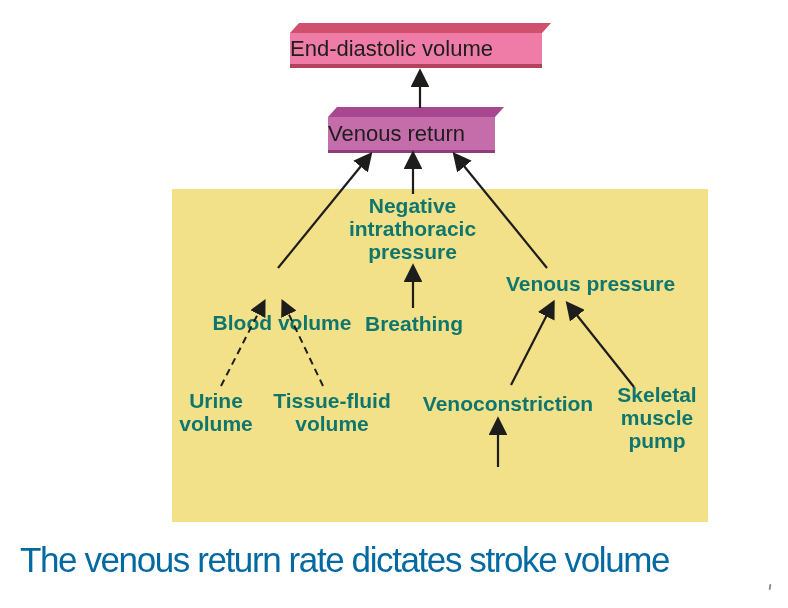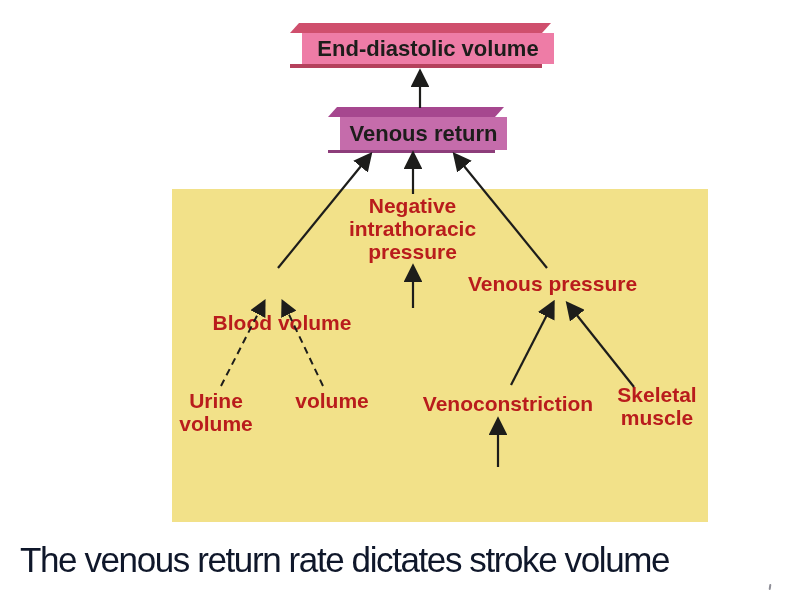--- a/index.html
+++ b/index.html
@@ -9,54 +9,54 @@
     position:relative; width:788px; height:608px; background:#ffffff;
     overflow:hidden;
   }
   .panel {
     position:absolute; left:172px; top:189px; width:536px; height:333px;
   }
   
   .box3d { position:absolute; }
   .box3d .face {
     position:relative; width:100%; height:100%;
-    display:flex; align-items:center; justify-content:center;
-    font-weight:bold; font-size:22px; color:#1d1d1b; letter-spacing:0;margin-left:12px;
+    display:flex; align-items:center; justify-content:flex-start;
+    font-weight:normal; font-size:22px; color:#1d1d1b; letter-spacing:0;
   }
   .box3d .bevel {
     position:absolute; left:0; top:-10px; width:100%; height:10px;
     transform:skewX(-42deg); transform-origin:0 100%;
   }
   .box3d .edge {
     position:absolute; left:0; bottom:-4px; width:100%; height:4px;
   }
   #box-end-diastolic { left:290px; top:33px; width:252px; height:31px; }
   #box-venous-return { left:328px; top:117px; width:167px; height:33px; }
   #box-venous-return .edge { height:3px; bottom:-3px; }
   
   .node {
     position:absolute; font-weight:bold; font-size:21px; line-height:23px;
-    color:#b91c1c; text-align:center;
+    color:#0f766e; text-align:center;
   }
   .node span { display:block; }
   #node-negative        { left:330px; top:194px; width:165px; }
   #node-blood           { left:192px; top:271px; width:180px;margin-top:40px; }
-  #node-venous-pressure { left:460px; top:272px; width:185px; }
+  #node-venous-pressure { left:498px; top:272px; width:185px; }
   #node-breathing       { left:344px; top:312px; width:140px; }
   #node-urine           { left:176px; top:389px; width:80px;  }
   #node-tissue          { left:262px; top:389px; width:140px; }
   #node-venoconstriction{ left:413px; top:392px; width:190px; }
   #node-skeletal        { left:612px; top:383px; width:90px; }
   #node-sympathetic     { left:400px; top:473px; width:190px; }
   svg.arrows { position:absolute; left:0; top:0; pointer-events:none; }
   svg.arrows line { stroke:#1d1d1b; stroke-width:2.2; }
   svg.arrows line.dashed { stroke-dasharray:7 5; stroke-width:2; }
   .caption {
     position:absolute; left:20px; top:540px; width:760px;
-    font-size:35px; letter-spacing:-1.4px; color:#0f172a; white-space:nowrap;
+    font-size:35px; letter-spacing:-1.4px; color:#0369a1; white-space:nowrap;
   }
   .stray-mark {
     position:absolute; left:769px; top:584px; width:2px; height:6px;
     background:#8f8f98; transform:rotate(8deg); border-radius:1px;
   }
 </style>
 </head>
 <body>
 
 <div class="stage">
@@ -86,37 +86,42 @@
   </div>
 
   <div class="node" id="node-blood">
     <span>Blood volume</span>
   </div>
 
   <div class="node" id="node-venous-pressure">
     <span>Venous pressure</span>
   </div>
 
+  <div class="node" id="node-breathing">
+    <span>Breathing</span>
+  </div>
 
   <div class="node" id="node-urine">
     <span>Urine</span>
     <span>volume</span>
   </div>
 
   <div class="node" id="node-tissue">
+    <span>Tissue-fluid</span>
     <span>volume</span>
   </div>
 
   <div class="node" id="node-venoconstriction">
     <span>Venoconstriction</span>
   </div>
 
   <div class="node" id="node-skeletal">
     <span>Skeletal</span>
     <span>muscle</span>
+    <span>pump</span>
   </div>
 
   <div class="node" id="node-sympathetic">
   </div>
 
   <svg class="arrows" width="788" height="608" viewBox="0 0 788 608">
     <defs>
       <marker id="ah" viewBox="0 0 10 10" refX="8" refY="5" markerWidth="8.5" markerHeight="8.5" orient="auto-start-reverse">
         <path d="M0,0 L10,5 L0,10 z" fill="#1d1d1b"></path>
       </marker>

